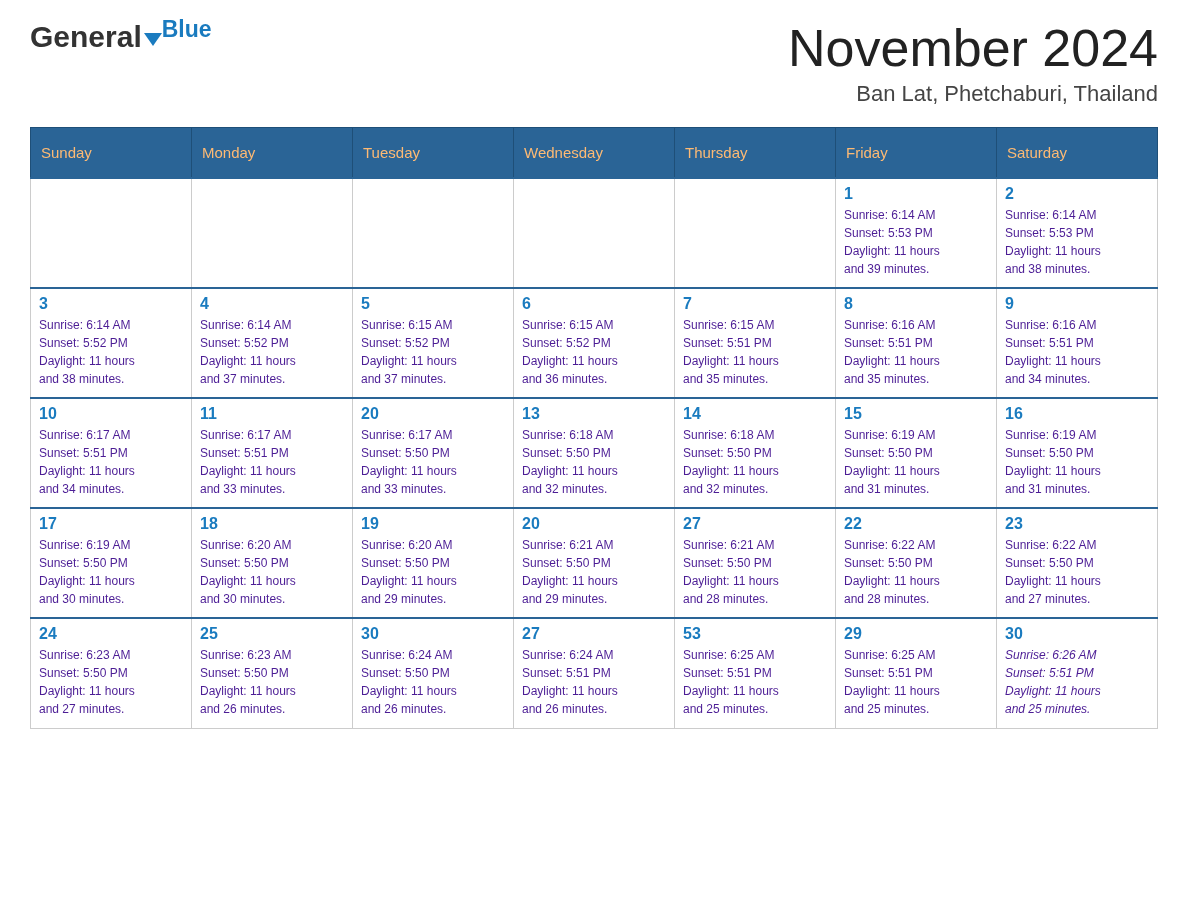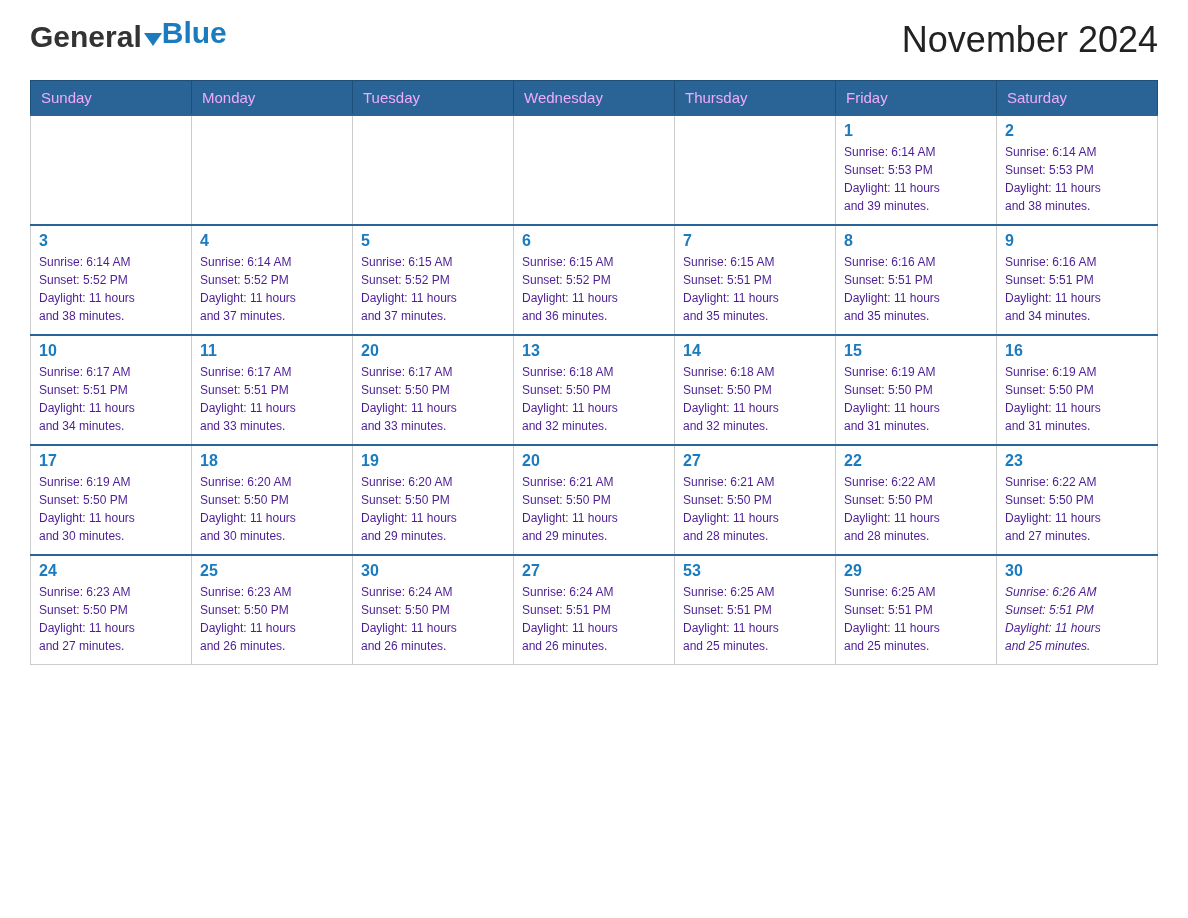--- a/index.html
+++ b/index.html
@@ -13,41 +13,41 @@
     .header {
       display: flex;
       justify-content: space-between;
       align-items: flex-start;
       margin-bottom: 20px;
     }
     .title-area {
       text-align: right;
     }
     .main-title {
-      font-size: 36px;
+      font-size: 52px;
       font-weight: normal;
       color: #222;
       line-height: 1.1;
     }
     .subtitle {
       font-size: 22px;
       color: #444;
       margin-top: 4px;
     }
     .calendar-table {
       width: 100%;
       border-collapse: collapse;
       border: 1px solid #ccc;
     }
     .calendar-table th {
       background-color: #2a6496;
-      color: #f0abfc;
+      color: #fdba74;
       font-size: 15px;
       font-weight: normal;
-      padding: 8px 10px;
+      padding: 16px 10px;
       text-align: left;
       border: 1px solid #1e4f78;
     }
     .calendar-table td {
       vertical-align: top;
       padding: 6px 8px;
       border: 1px solid #ccc;
       font-size: 12.5px;
       color: #333;
       width: 14.28%;
@@ -88,39 +88,40 @@
       display: inline-block;
       width: 0;
       height: 0;
       border-left: 9px solid transparent;
       border-right: 9px solid transparent;
       border-top: 13px solid #1a7bbf;
       margin-left: 2px;
       margin-top: 4px;
     }
     .logo-line2 {
-      font-size: 30px;
+      font-size: 23px;
       font-weight: bold;
       color: #1a7bbf;
       margin-top: -4px;
     }
   </style>
 </head>
 <body>
 
 <div class="header">
   <div class="logo-container">
     <div class="logo-line1">
       <span>General</span>
         <span class="logo-arrow"></span>
     </div>
     <div class="logo-line2">Blue</div>
   </div>
   <div class="title-area">
     <div class="main-title">November 2024</div>
+    <div class="subtitle">Ban Lat, Phetchaburi, Thailand</div>
   </div>
 </div>
 
 <table class="calendar-table">
   <thead>
     <tr>
     <th>Sunday</th>
         <th>Monday</th>
         <th>Tuesday</th>
         <th>Wednesday</th>

